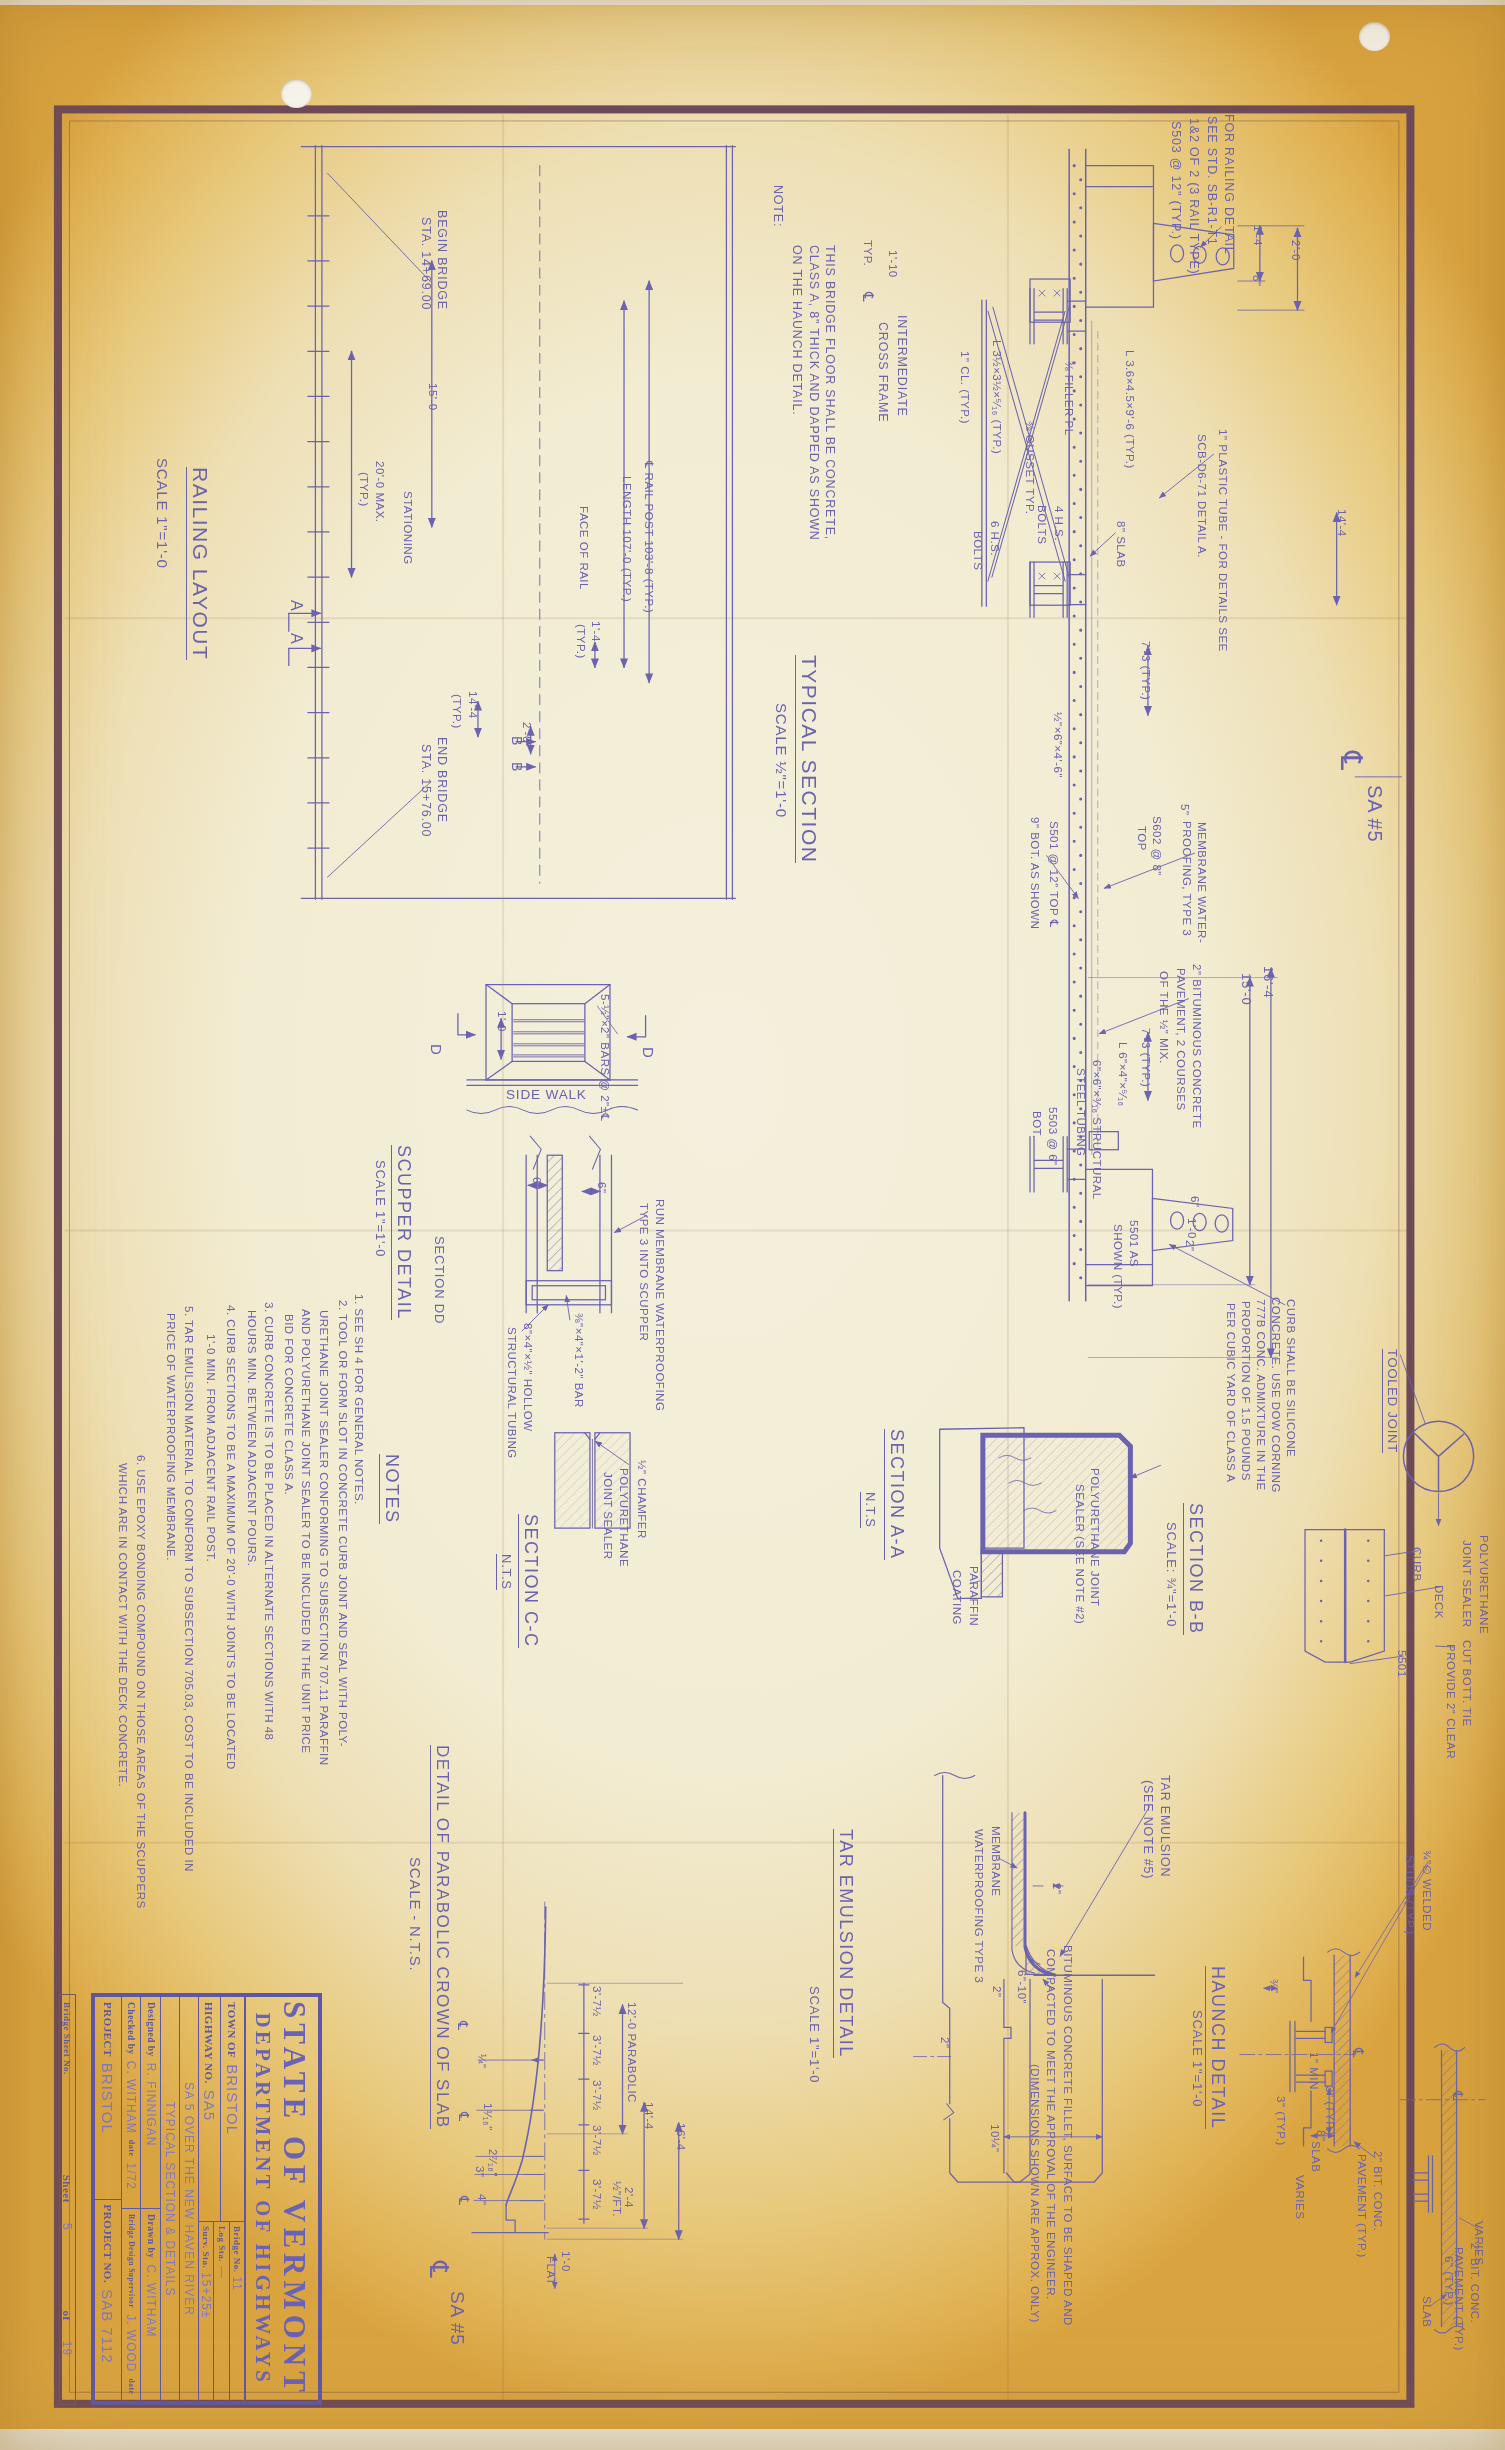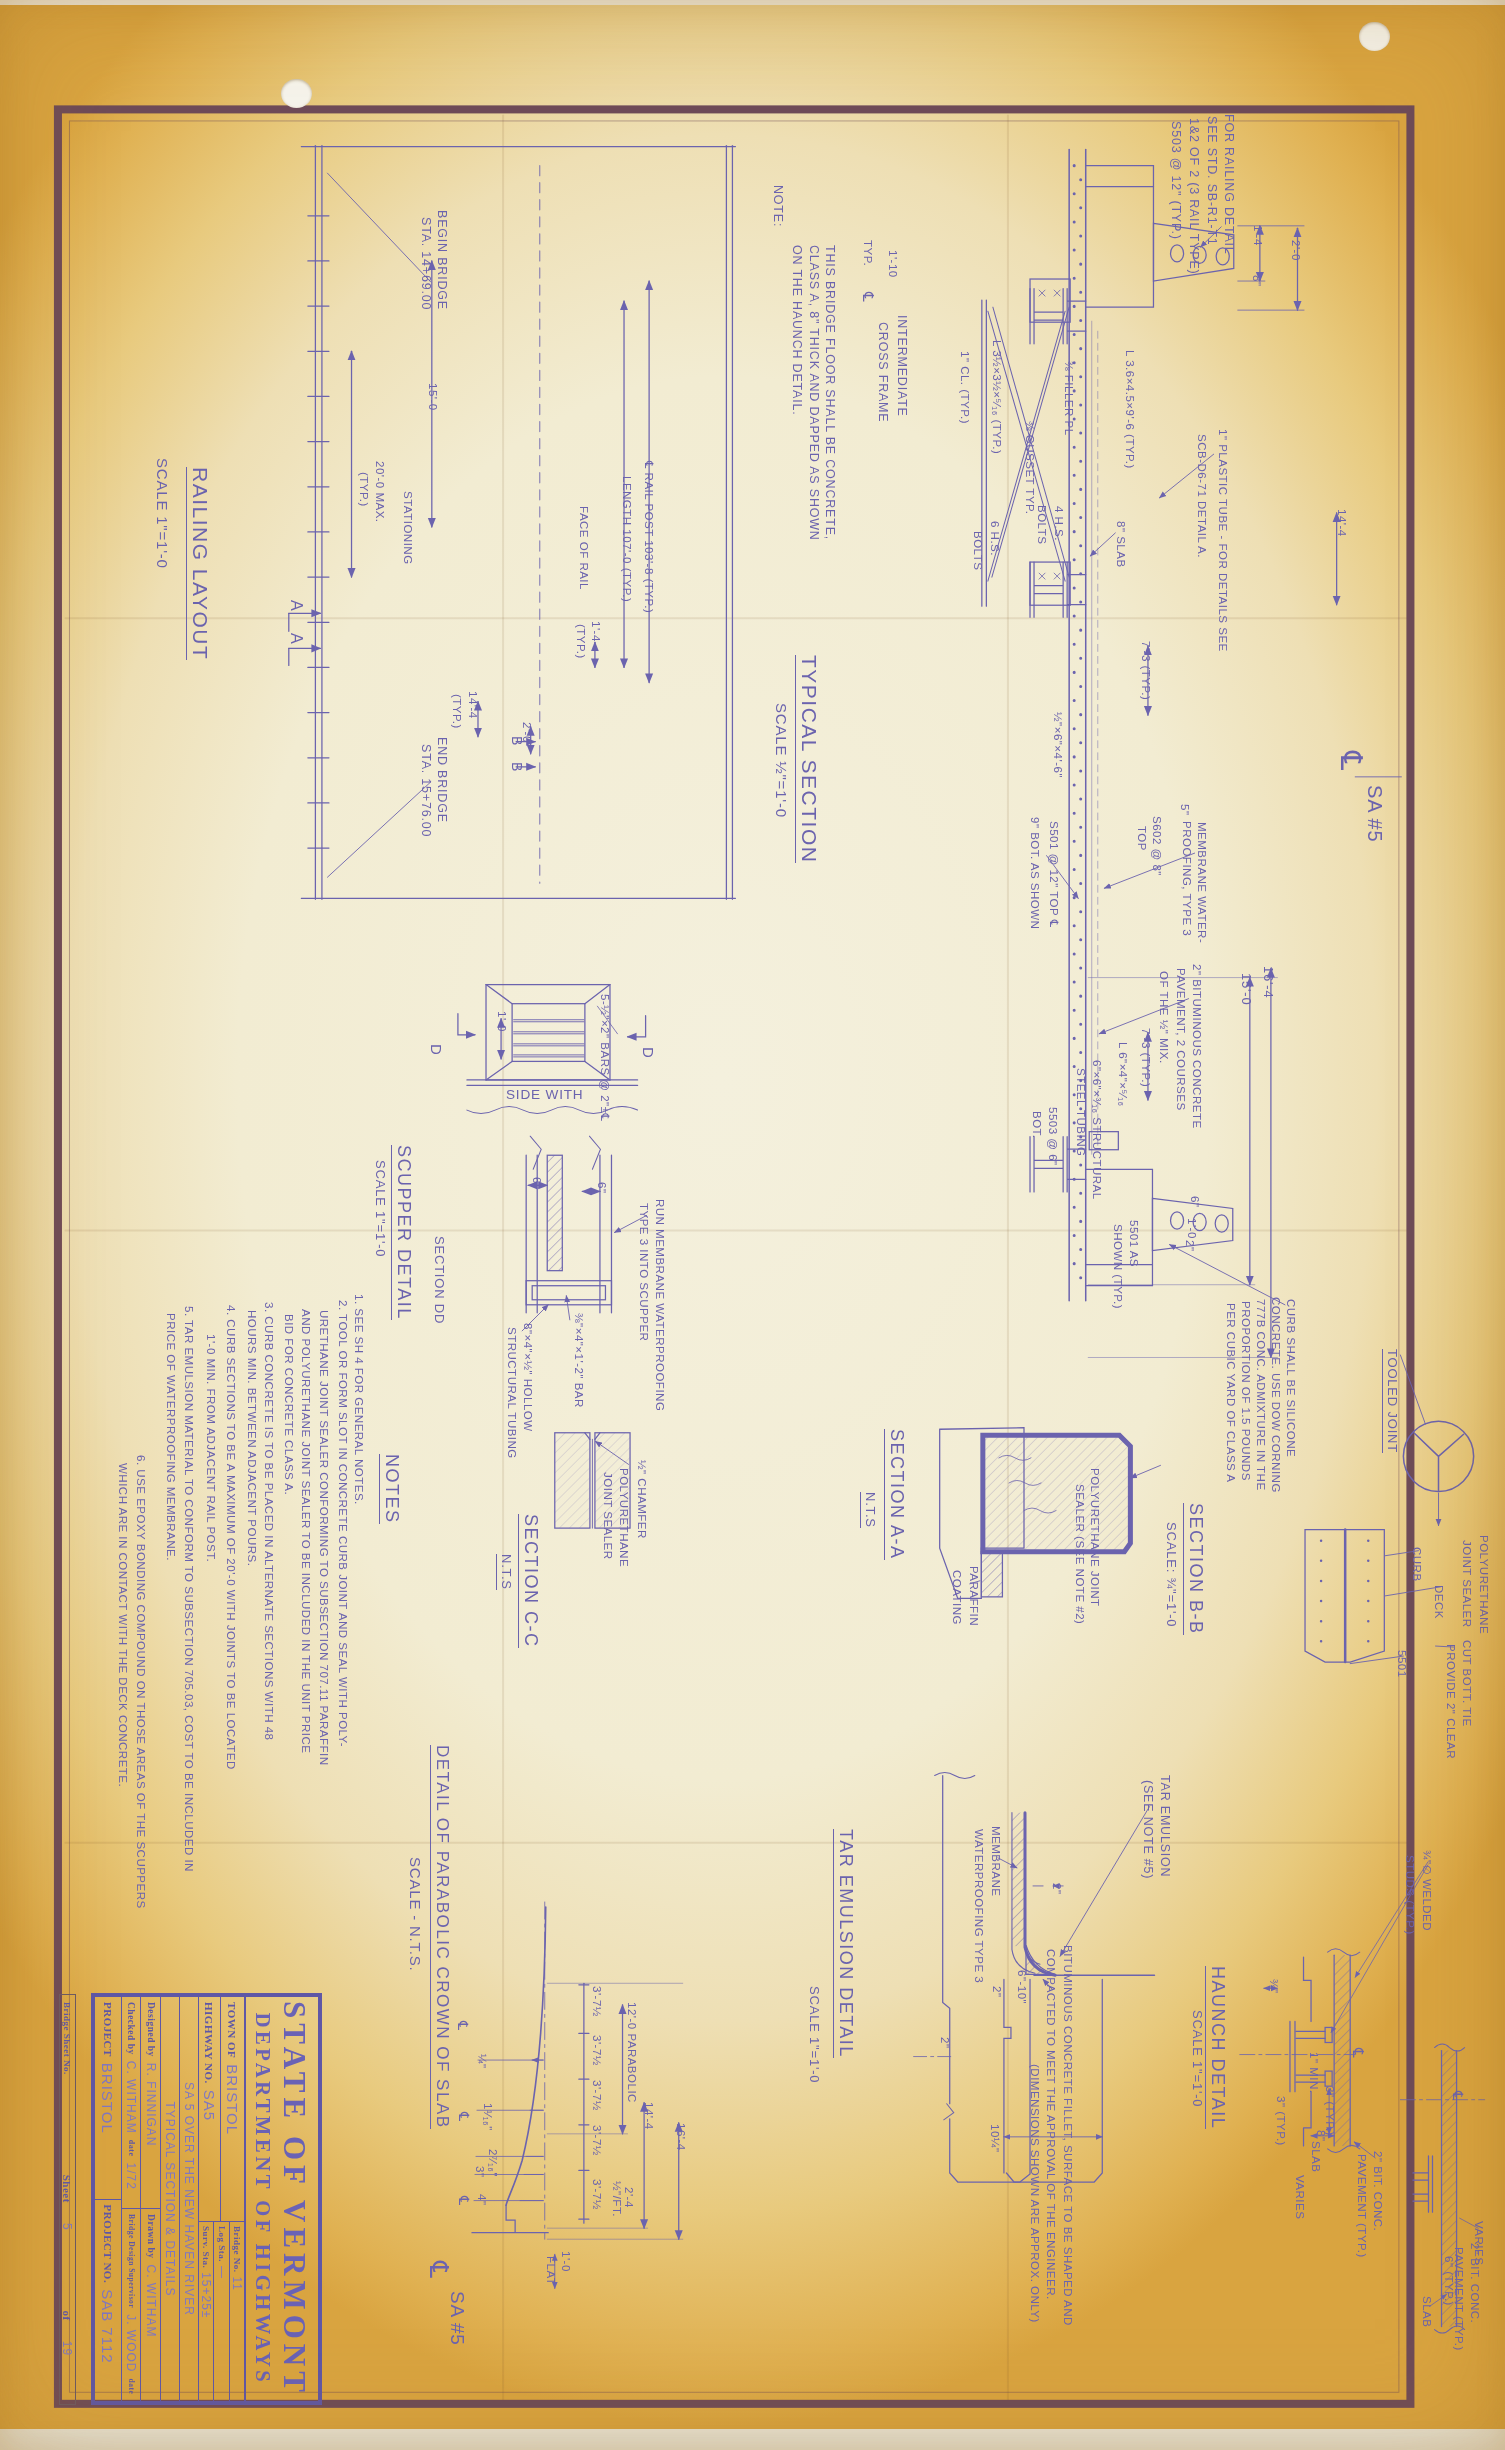--- a/index.html
+++ b/index.html
@@ -364,21 +364,21 @@
       <div class="ann dim" style="left: 1456px; top: 1644px;">PROVIDE 2" CLEAR</div>
       <div class="ann dim" style="left: 1100px; top: 1468px;">POLYURETHANE JOINT</div>
       <div class="ann dim" style="left: 1085px; top: 1484px;">SEALER (SEE NOTE #2)</div>
       <div class="ann dim" style="left: 979px; top: 1566px;">PARAFFIN</div>
       <div class="ann dim" style="left: 962px; top: 1570px;">COATING</div>
       <div class="ann dim" style="left: 647px; top: 1460px;">½" CHAMFER</div>
       <div class="ann dim" style="left: 629px; top: 1468px;">POLYURETHANE</div>
       <div class="ann dim" style="left: 613px; top: 1472px;">JOINT SEALER</div>
       <div class="ann dim" style="left: 610px; top: 994px;">5-½"×2" BARS @ 2"±℄</div>
       <div class="ann dim" style="left: 507px; top: 1011px;">1'-0</div>
-      <div class="ann hz" style="left: 506px; top: 1088px; font-size: 13.6px;">SIDE WITH</div>
+      <div class="ann hz" style="left: 506px; top: 1088px; font-size: 13.6px;">SIDE WALK</div>
       <div class="ann" style="left: 444px; top: 1044px; font-size: 15px;">D</div>
       <div class="ann" style="left: 656px; top: 1047px; font-size: 15px;">D</div>
       <div class="ann dim" style="left: 542px; top: 1177px;">6"</div>
       <div class="ann dim" style="left: 607px; top: 1182px;">6"</div>
       <div class="ann dim" style="left: 665px; top: 1199px;">RUN MEMBRANE WATERPROOFING</div>
       <div class="ann dim" style="left: 649px; top: 1203px;">TYPE 3 INTO SCUPPER</div>
       <div class="ann dim" style="left: 533px; top: 1323px;">8"×4"×½" HOLLOW</div>
       <div class="ann dim" style="left: 517px; top: 1327px;">STRUCTURAL TUBING</div>
       <div class="ann dim" style="left: 584px; top: 1313px;">⅜"×4"×1'-2" BAR</div>
       <div class="ann dim" style="left: 487px; top: 2054px;">¼"</div>

